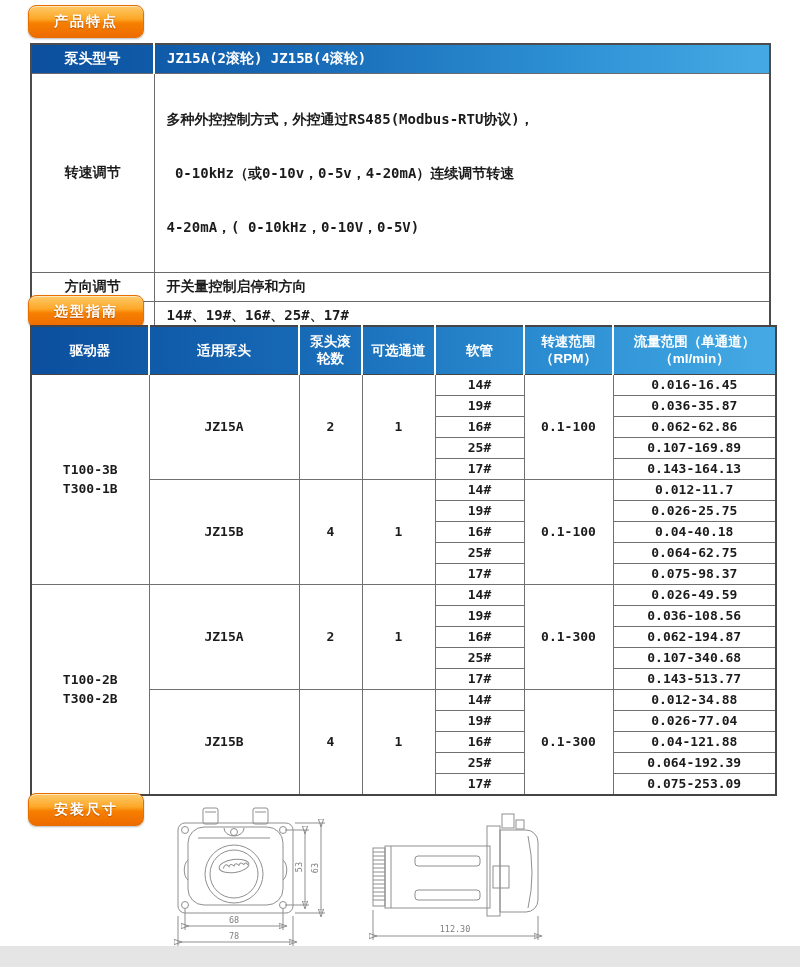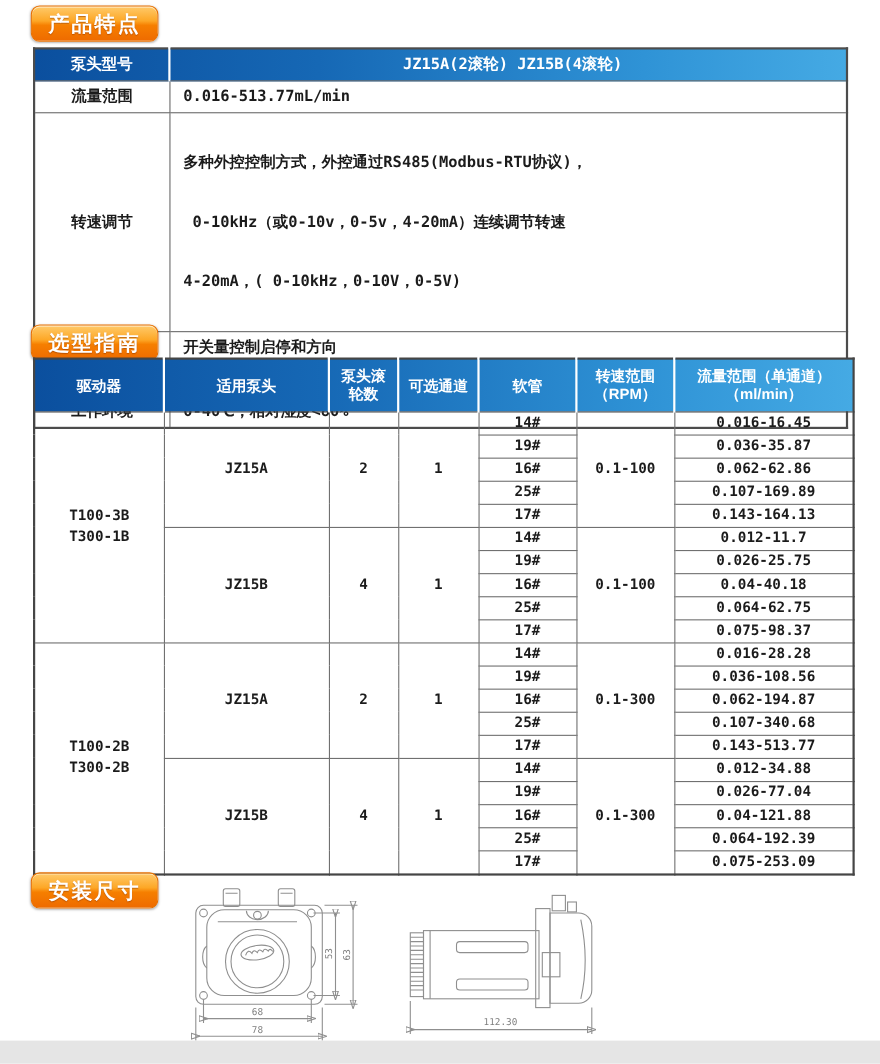--- a/index.html
+++ b/index.html
@@ -7,38 +7,38 @@
     width:800px;height:967px;background:#ffffff;position:relative;
     font-family:"Liberation Sans","DejaVu Sans",sans-serif;color:#1b1b1b;overflow:hidden;
   }
   .mono{font-family:"DejaVu Sans Mono","Liberation Mono",monospace;}
   
   .badge{
     position:absolute;left:28px;width:114px;height:31px;border-radius:8px;
     background:linear-gradient(180deg,#ffca6a 0%,#fda726 42%,#f67f00 55%,#ee6b00 100%);
     border:1px solid #e66f00;
     box-shadow:0 1px 2px rgba(0,0,0,.28), inset 0 1px 0 rgba(255,255,255,.55);
-    color:#fff;font-weight:700;font-size:19px;letter-spacing:2px;
+    color:#fff;font-weight:700;font-size:14px;letter-spacing:2px;
     display:flex;align-items:center;justify-content:center;
     text-shadow:0 1px 1px rgba(150,60,0,.6);
   }
   
   table{border-collapse:collapse;}
   .spec{
     position:absolute;left:30px;top:43px;width:741px;
     border:2px solid #4c4c4c;font-size:14px;font-weight:700;
   }
   .spec td{border:1px solid #6b6b6b;}
   .spec .lab{width:113px;text-align:center;padding:2px 4px;height:24px;}
   .spec .val{padding:2px 4px 2px 12px;}
   .spec tr.hd{
     background:linear-gradient(90deg,#0b4f9e 0%,#1668b5 35%,#2f93d6 75%,#45aae4 100%);
     color:#fff;height:27px;padding-left:25px;
   }
-  .spec tr.hd .val{border-left:2px solid #ffffff;text-align:center;}
+  .spec tr.hd .val{border-left:2px solid #ffffff;}
   .spec .ml{line-height:22px;}
   
   .sel{
     position:absolute;left:30px;top:325px;width:745px;
     border:2px solid #454545;font-size:13px;font-weight:700;table-layout:fixed;
   }
   .sel th,.sel td{border:1px solid #707070;text-align:center;padding:0 2px;}
   .sel td{height:20px;margin-top:28px;}
   .sel thead tr{
     background:linear-gradient(90deg,#0b4f9e 0%,#1668b5 35%,#2f93d6 75%,#45aae4 100%);
@@ -63,24 +63,20 @@
 
 <div class="badge" style="top:5px">
   <span>产品特点</span>
 </div>
 
 <table class="spec">
   <tbody>
       <tr class="hd">
     <td class="lab">泵头型号</td>
     <td class="val mono">JZ15A(2滚轮)  JZ15B(4滚轮)</td>
-  </tr>
-  <tr>
-    <td class="lab">流量范围</td>
-    <td class="val mono">0.016-513.77mL/min</td>
   </tr>
   <tr>
     <td class="lab">转速调节</td>
     <td class="val mono" style="white-space:pre-wrap;">
       <div class="ml">多种外控控制方式，外控通过RS485(Modbus-RTU协议)，</div>
       <div class="ml"> 0-10kHz（或0-10v，0-5v，4-20mA）连续调节转速</div>
       <div class="ml">4-20mA，( 0-10kHz，0-10V，0-5V)</div>
     </td>
   </tr>
   <tr>
@@ -188,21 +184,21 @@
     <tr>
       <td rowspan="10" class="mono">
         <div class="driver-line">T100-2B</div>
         <div class="driver-line">T300-2B</div>
       </td>
       <td rowspan="5" class="mono">JZ15A</td>
       <td rowspan="5" class="mono">2</td>
       <td rowspan="5" class="mono">1</td>
       <td class="mono">14#</td>
       <td rowspan="5" class="mono">0.1-300</td>
-      <td class="mono">0.016-28.28</td>
+      <td class="mono">0.026-49.59</td>
     </tr>
     <tr>
       <td class="mono">19#</td>
       <td class="mono">0.036-108.56</td>
     </tr>
     <tr>
       <td class="mono">16#</td>
       <td class="mono">0.062-194.87</td>
     </tr>
     <tr>

